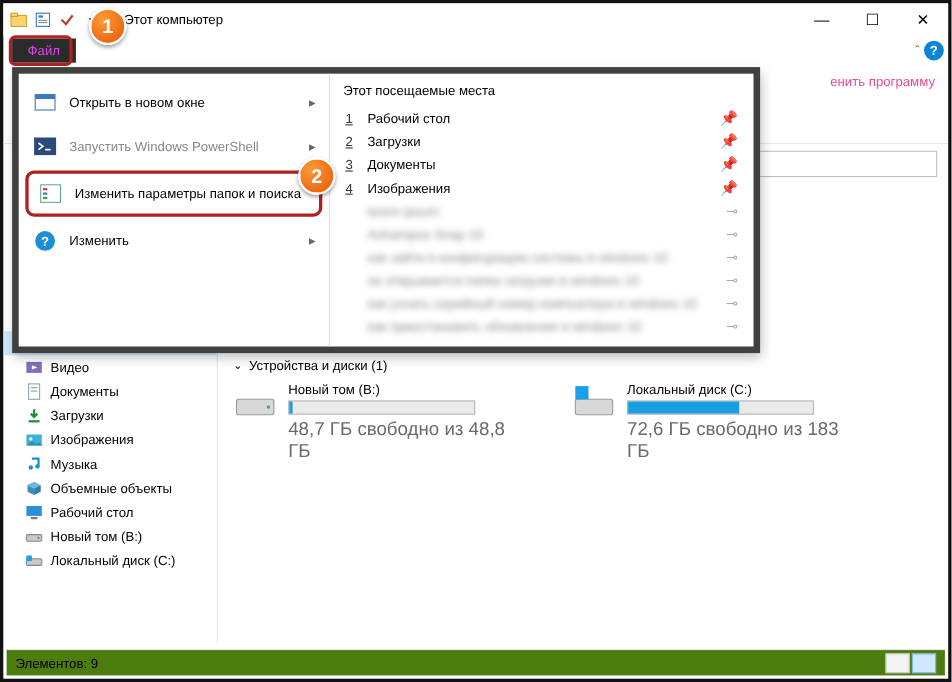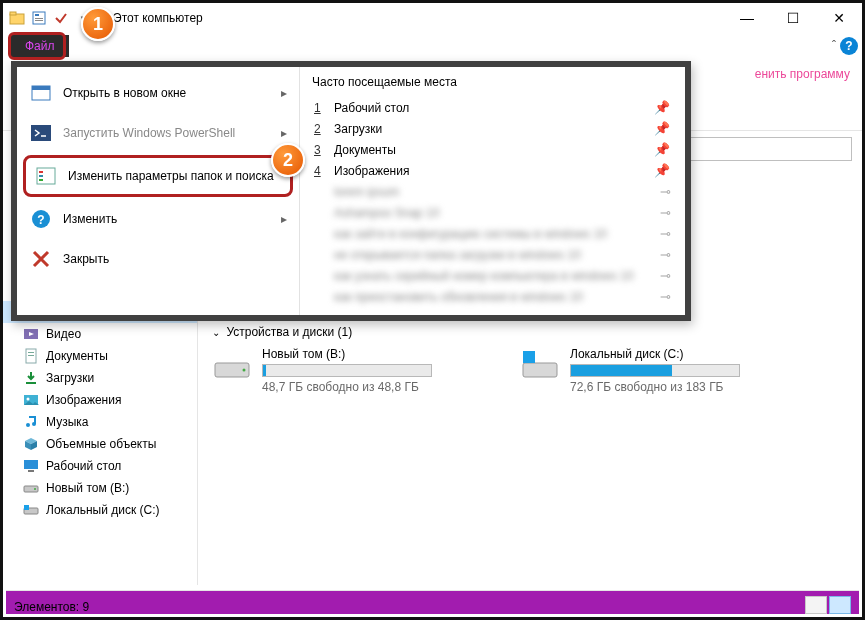--- a/index.html
+++ b/index.html
@@ -27,22 +27,22 @@
 .main{flex:1;padding:8px 14px;overflow:hidden;position:relative}
 .folder-row{display:flex;gap:40px;margin-bottom:8px}
 .folder-item{display:flex;align-items:center;gap:10px;width:220px}
 .folder-icon{width:40px;height:40px}
 .section-head{display:flex;align-items:center;gap:6px;color:#204283;margin:14px 0 8px;font-size:13px}
 .drive-row{display:flex;gap:48px}
 .drive{display:flex;gap:10px;width:260px}
 .drive-icon{width:40px;height:40px}
 .drive-bar{width:170px;height:13px;border:1px solid #b8b8b8;background:#eaeaea;position:relative;margin-top:3px}
 .drive-fill{position:absolute;left:0;top:0;bottom:0;background:#1a9fe0}
-.drive-sub{color:#6a6a6a;font-size:12px;margin-top:3px}
-.statusbar{position:absolute;bottom:3px;left:3px;right:3px;height:24px;border-top:1px solid #e5e5e5;display:flex;align-items:flex-end;padding:0 8px;background:#a21caf}
+.drive-sub{color:#6a6a6a;font-size:17px;margin-top:3px}
+.statusbar{position:absolute;bottom:3px;left:3px;right:3px;height:24px;border-top:1px solid #e5e5e5;display:flex;align-items:center;padding:0 8px;background:#4d7c0f}
 .status-right{margin-left:auto;display:flex;gap:2px}
 .view-toggle{width:22px;height:18px;border:1px solid #c8c8c8;background:#f4f4f4}
 .view-toggle.active{background:#cde8ff;border-color:#7ab8e8}
 
 .filemenu{position:absolute;left:8px;top:58px;width:680px;background:#fff;border:6px solid #404040;box-shadow:2px 4px 10px rgba(0,0,0,.25);display:flex;z-index:40}
 .fm-left{width:282px;padding:6px 0}
 .fm-item{display:flex;align-items:center;gap:10px;padding:8px 12px}
 .fm-item .chev{margin-left:auto;color:#666}
 .fm-icon{width:24px;height:24px;flex-shrink:0;display:flex;align-items:center;justify-content:center}
 .fm-item.highlight{border:3px solid #b02020;border-radius:8px;margin:2px 6px;padding:6px 8px}
@@ -355,31 +355,23 @@
     <div class="fm-item">
       <span class="fm-icon">
           <svg width="22" height="22">
             <circle cx="11" cy="11" r="9" fill="#1a8fd4"></circle>
             <text x="11" y="16" text-anchor="middle" fill="#fff" font-size="14" font-weight="bold">?</text>
           </svg>
         </span>
       <span>Изменить</span>
       <span class="chev">▸</span>
     </div>
-    <div class="fm-item">
-      <span class="fm-icon">
-          <svg width="22" height="22">
-            <path d="M4 4 L18 18 M18 4 L4 18" stroke="#c0392b" stroke-width="3"></path>
-          </svg>
-        </span>
-      <span>Закрыть</span>
-    </div>
   </div>
   <div class="fm-right">
-    <div class="fm-right-title">Часто посещаемые места</div>
+    <div class="fm-right-title">Этот посещаемые места</div>
     <div class="freq-item">
         <span class="freq-num">1</span>
         <span>Рабочий стол</span>
         <span class="pin">📌</span>
       </div>
     <div class="freq-item">
         <span class="freq-num">2</span>
         <span>Загрузки</span>
         <span class="pin">📌</span>
       </div>

